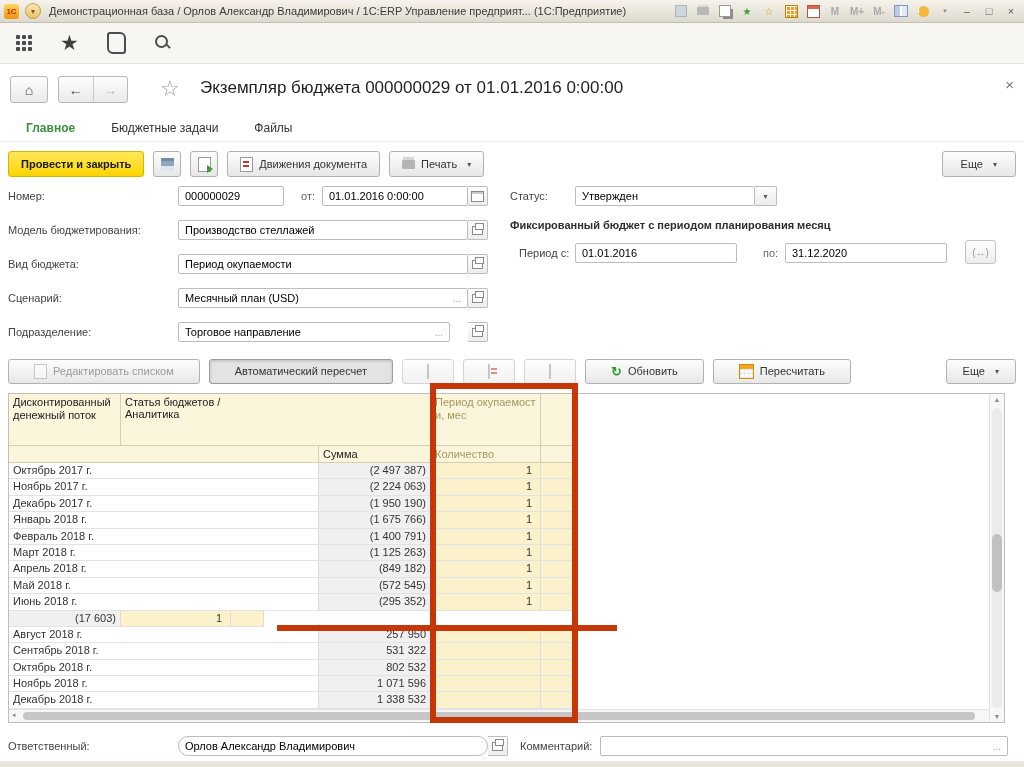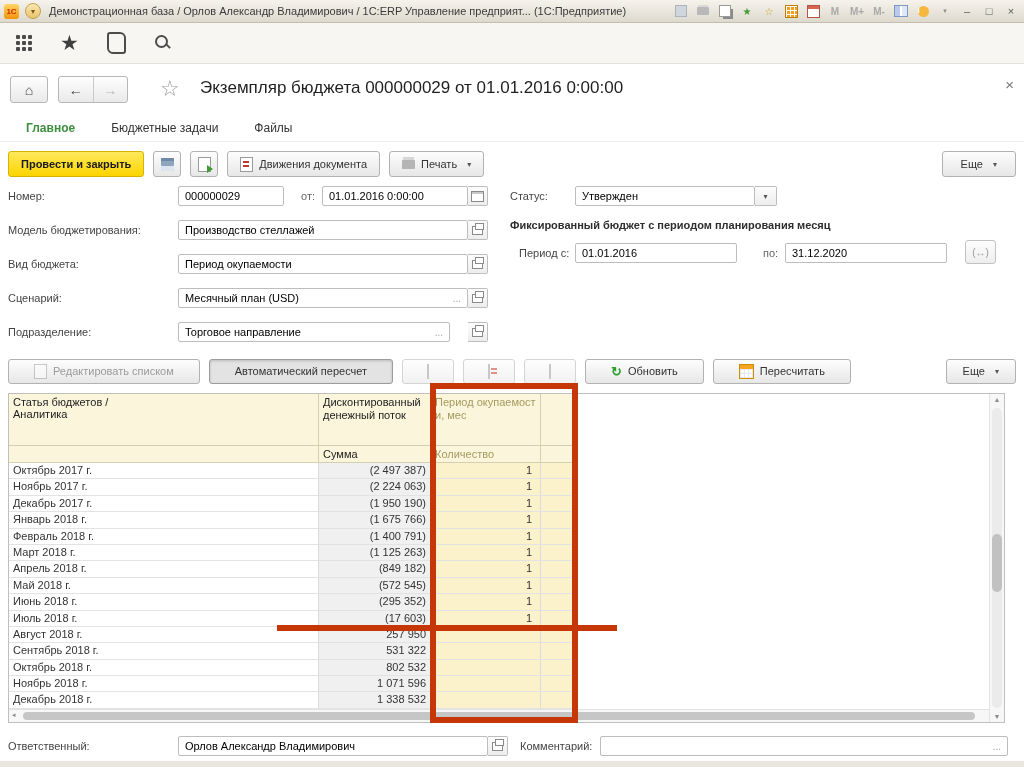--- a/index.html
+++ b/index.html
@@ -329,23 +329,23 @@
     </span>
     <span class="spacer"></span>
     <span class="btn small" style="padding:0 16px;">
       <span>Еще</span>
       <span class="dd">▾</span>
     </span>
   </div>
 
   <div class="tbl">
     <div class="hrow1">
+      <div class="hc wrap w2">Дисконтированный денежный поток</div>
       <div class="hc pre w1">Статья бюджетов /
 Аналитика</div>
-      <div class="hc wrap w2">Дисконтированный денежный поток</div>
       <div class="hc wrap w3 dim">Период окупаемости, мес</div>
       <div class="hc w4"></div>
     </div>
     <div class="hrow2">
       <div class="hc w1"></div>
       <div class="hc w2">Сумма</div>
       <div class="hc w3 dim">Количество</div>
       <div class="hc w4"></div>
     </div>
     <div class="rows">
@@ -397,21 +397,20 @@
           <div class="tc c3">1</div>
           <div class="tc c4"></div>
         </div>
         <div class="trow">
           <div class="tc c1">Июнь 2018 г.</div>
           <div class="tc c2">(295 352)</div>
           <div class="tc c3">1</div>
           <div class="tc c4"></div>
         </div>
         <div class="trow">
-          <div class="tc c1">Июль 2018 г.</div>
           <div class="tc c2">(17 603)</div>
           <div class="tc c3">1</div>
           <div class="tc c4"></div>
         </div>
         <div class="trow">
           <div class="tc c1">Август 2018 г.</div>
           <div class="tc c2">257 950</div>
           <div class="tc c3"></div>
           <div class="tc c4"></div>
         </div>
@@ -447,21 +446,21 @@
       <span class="arr a-dn">▼</span>
     </div>
     <div class="hscroll">
       <span class="arr a-l">◂</span>
       <span class="hthumb"></span>
     </div>
   </div>
 
   <div class="footer">
     <span class="flabel" style="position:absolute;left:8px;top:8px;font-size:11px;color:#444;">Ответственный:</span>
-    <span class="field" style="left:178px;top:4px;width:310px;">Орлов Александр Владимирович</span>
+    <span class="field" style="left:178px;top:4px;width:310px;border-radius:10px;">Орлов Александр Владимирович</span>
     <span class="openbtn" style="left:488px;top:4px;">
         <span class="ic-open"></span>
       </span>
     <span class="flabel" style="position:absolute;left:520px;top:8px;font-size:11px;color:#444;">Комментарий:</span>
     <span class="field" style="left:600px;top:4px;width:408px;">
       <span></span>
       <span class="dots">...</span>
     </span>
   </div>
 

